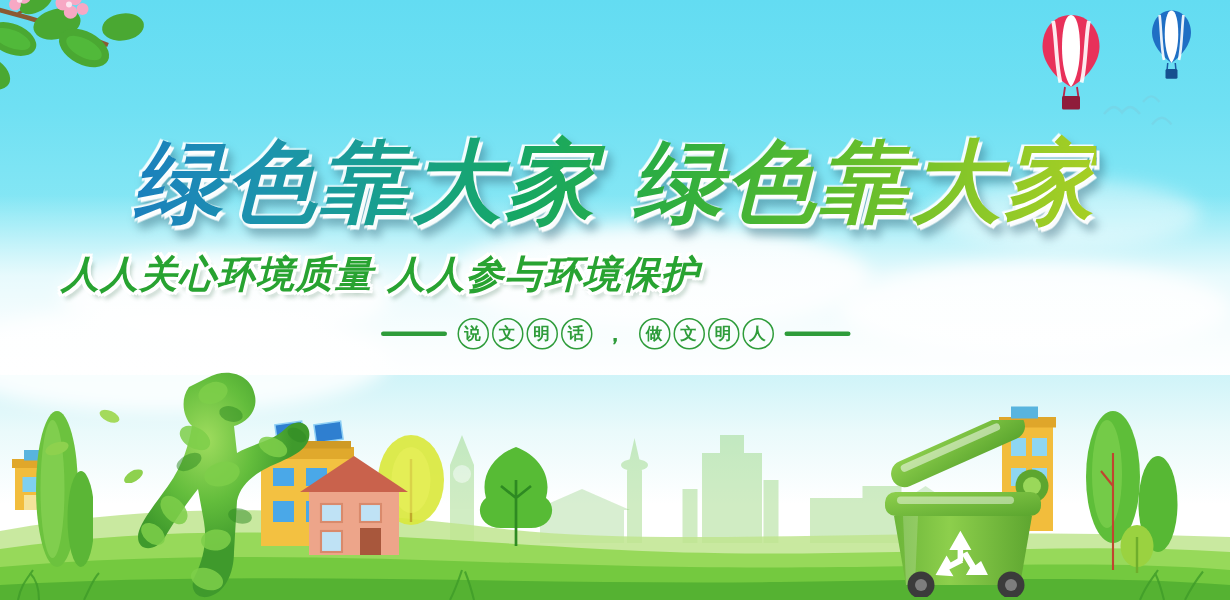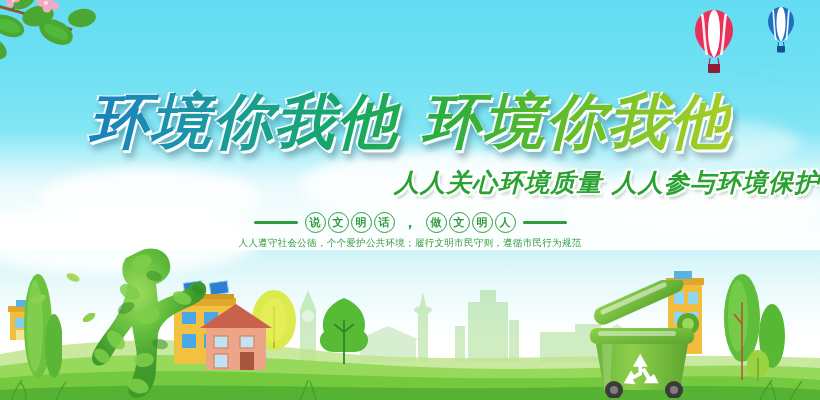--- a/index.html
+++ b/index.html
@@ -33,21 +33,21 @@
     display:inline-block;
     font-family:"DejaVu Sans","Liberation Sans",sans-serif;
     font-size:60px;font-weight:bold;letter-spacing:2px;
     font-style:italic;
     background:linear-gradient(95deg,#1b7fbe 0%,#1c93ad 14%,#18a08c 27%,#16a765 40%,#2fae3e 56%,#5cbb2c 72%,#8cc828 88%,#a8cf24 100%);
     -webkit-background-clip:text;background-clip:text;color:transparent;
     -webkit-text-stroke:0px transparent;
     filter:drop-shadow(2px 3px 0 rgba(255,255,255,.95)) drop-shadow(-2px -1px 0 rgba(255,255,255,.9)) drop-shadow(3px 5px 3px rgba(30,70,90,.35));
     white-space:nowrap;
   }
-  .sub-wrap{position:absolute;left:0;right:0;top:166px;text-align:right;z-index:40;margin-left:41px;}
+  .sub-wrap{position:absolute;left:0;right:0;top:166px;text-align:left;z-index:40;margin-left:41px;}
   .subtitle{
     display:inline-block;white-space:nowrap;
     font-size:25px;font-weight:bold;font-style:italic;letter-spacing:1px;
     color:#28a331;
     text-shadow:
       2px 0 0 #fff,-2px 0 0 #fff,0 2px 0 #fff,0 -2px 0 #fff,
       2px 2px 0 #fff,-2px 2px 0 #fff,2px -2px 0 #fff,-2px -2px 0 #fff,
       3px 4px 3px rgba(40,100,60,.30);
   }
   
@@ -324,21 +324,21 @@
       <path d="M42 34 L26 34 L29 29 L23 19 L27 17 L33 27 L37 24 Z"></path>
     </g>
 
     <circle cx="34" cy="110" r="9" fill="#3b3b3b"></circle>
     <circle cx="34" cy="110" r="4" fill="#7d7d7d"></circle>
     <circle cx="94" cy="110" r="9" fill="#3b3b3b"></circle>
     <circle cx="94" cy="110" r="4" fill="#7d7d7d"></circle>
   </svg>
 
   <div class="headline-wrap">
-    <div class="headline">环境你我他  环境你我他</div>
+    <div class="headline">绿色靠大家  绿色靠大家</div>
   </div>
 
   <div class="sub-wrap">
     <div class="subtitle">人人关心环境质量  人人参与环境保护</div>
   </div>
 
   <div class="slogan-row">
     <div class="rule"></div>
     <div class="slogan-chars">
       <div class="circ">说</div>
@@ -350,16 +350,15 @@
     <div class="slogan-chars">
       <div class="circ">做</div>
       <div class="circ">文</div>
       <div class="circ">明</div>
       <div class="circ">人</div>
     </div>
     <div class="rule"></div>
   </div>
 
   <div class="body-copy">
-    <div>人人遵守社会公德，个个爱护公共环境；履行文明市民守则，遵循市民行为规范</div>
   </div>
 
 </div>
 
 </body></html>

